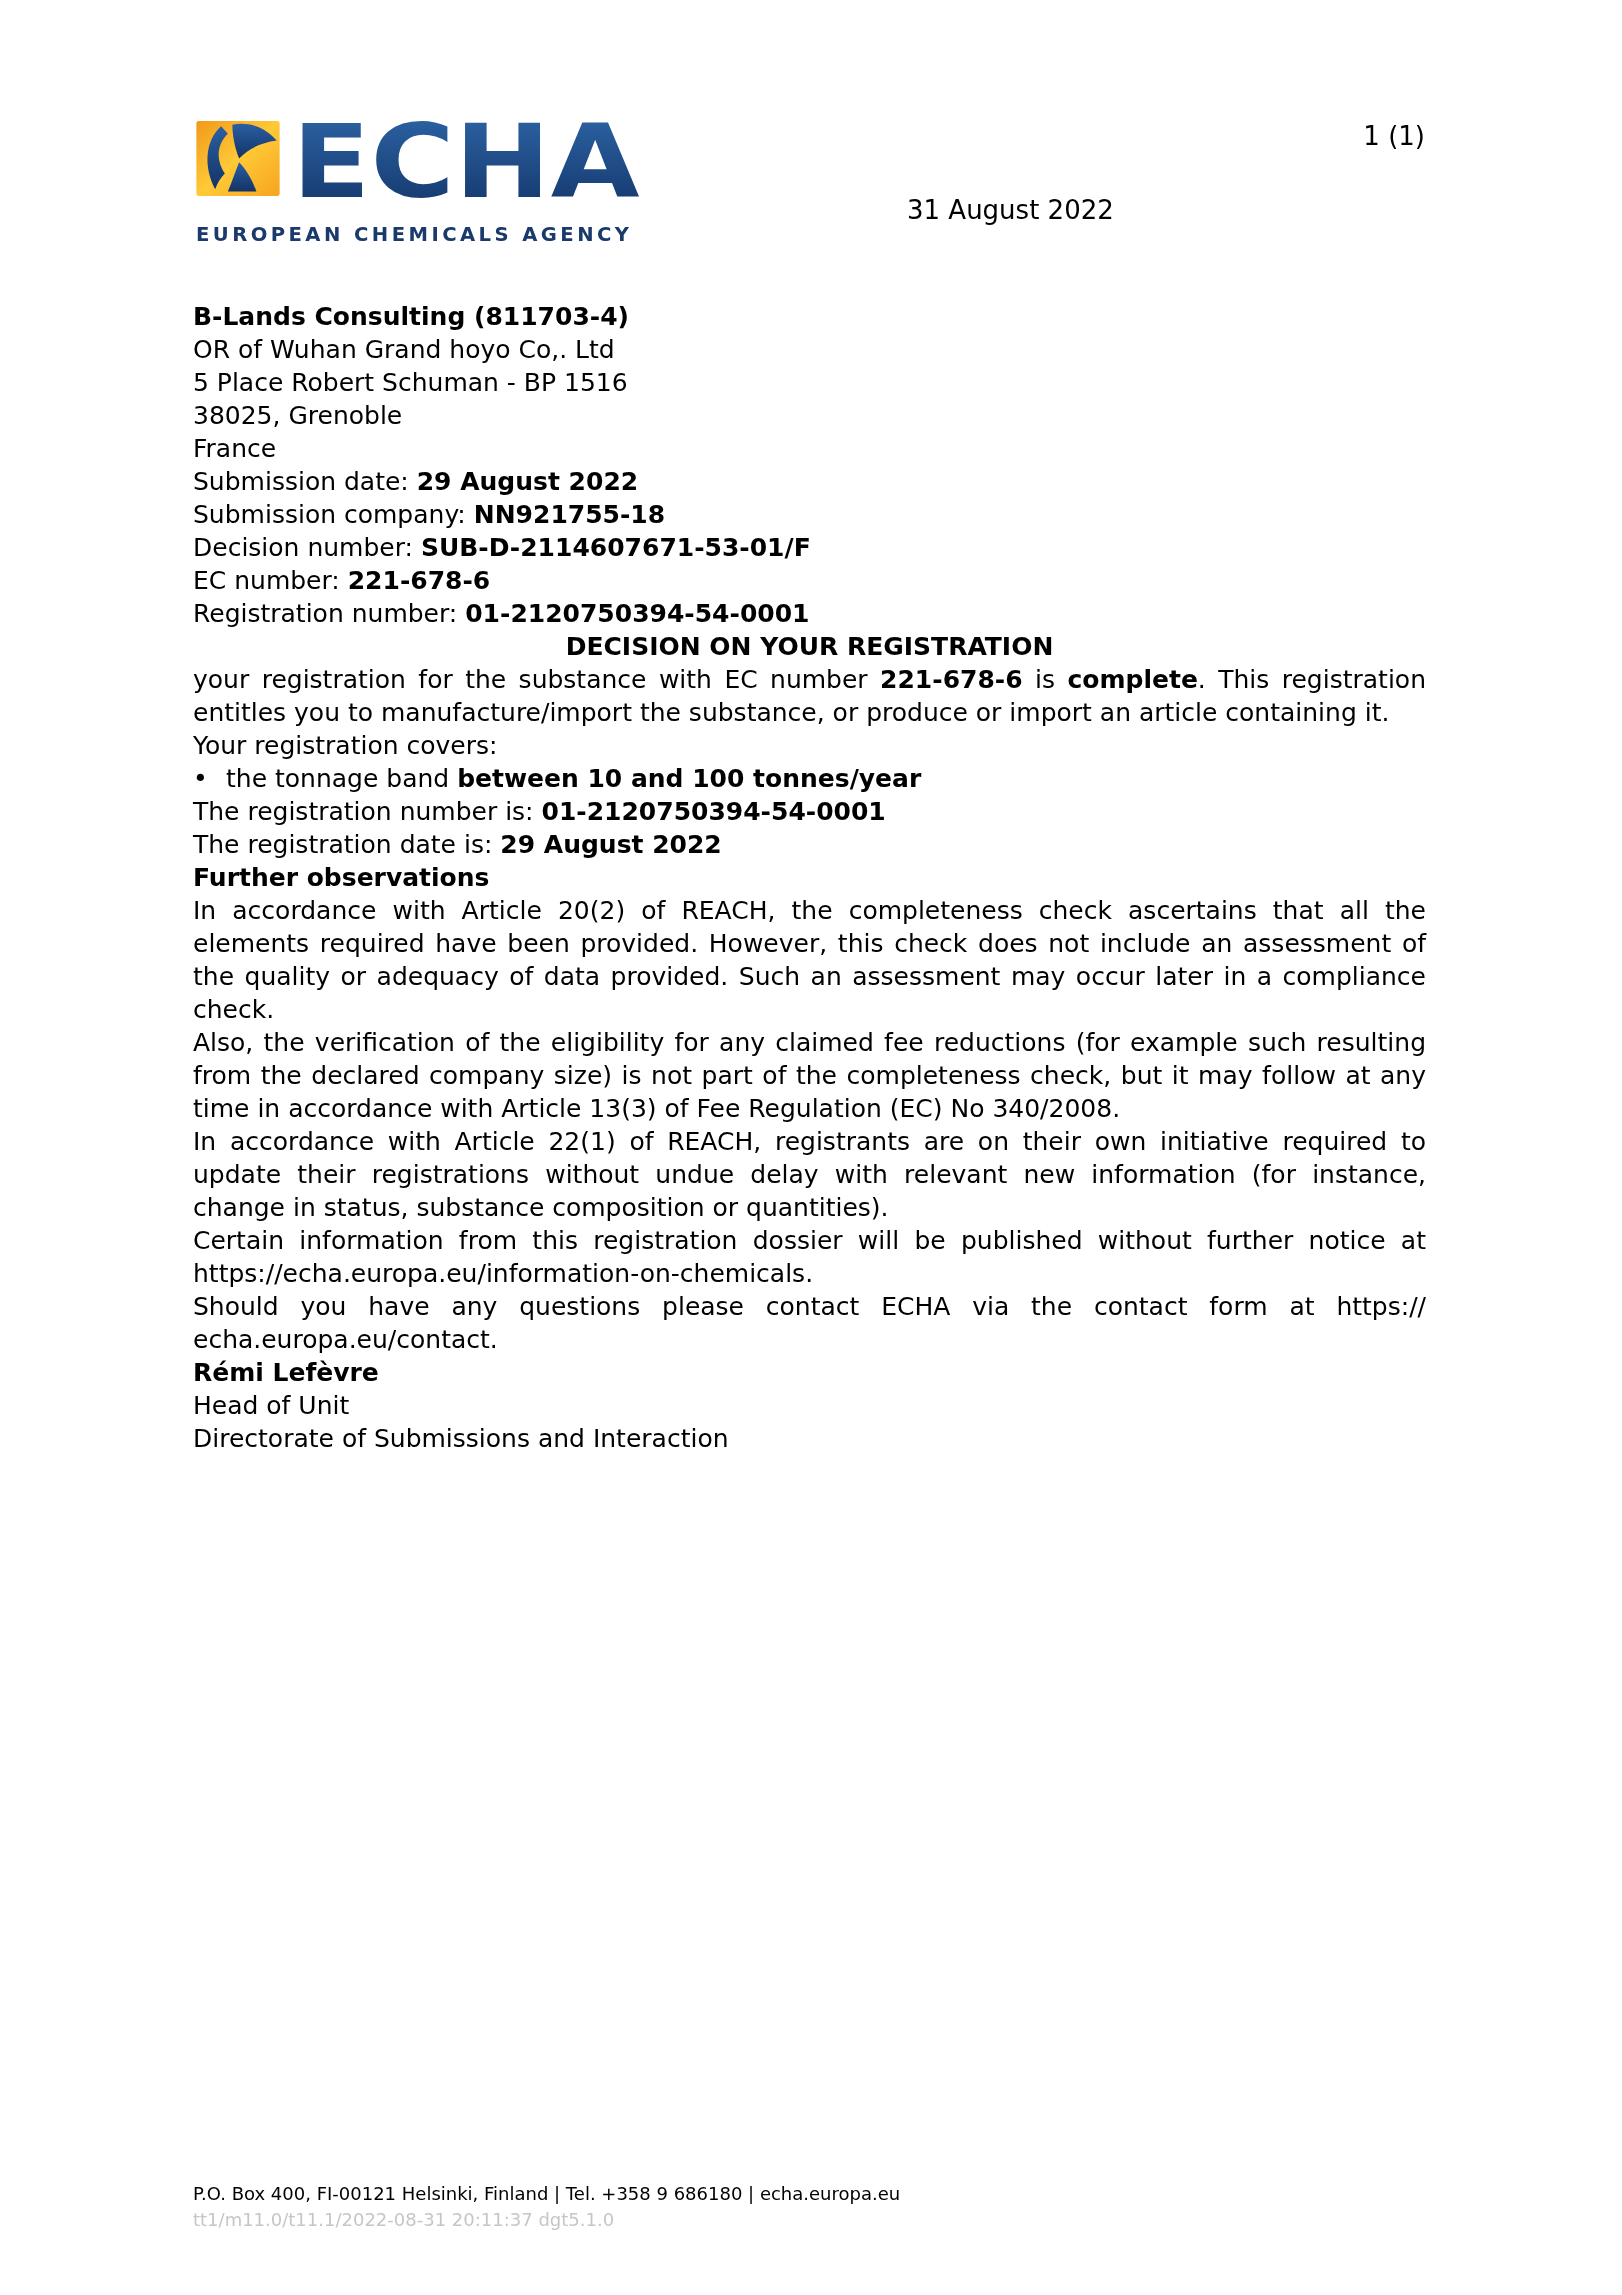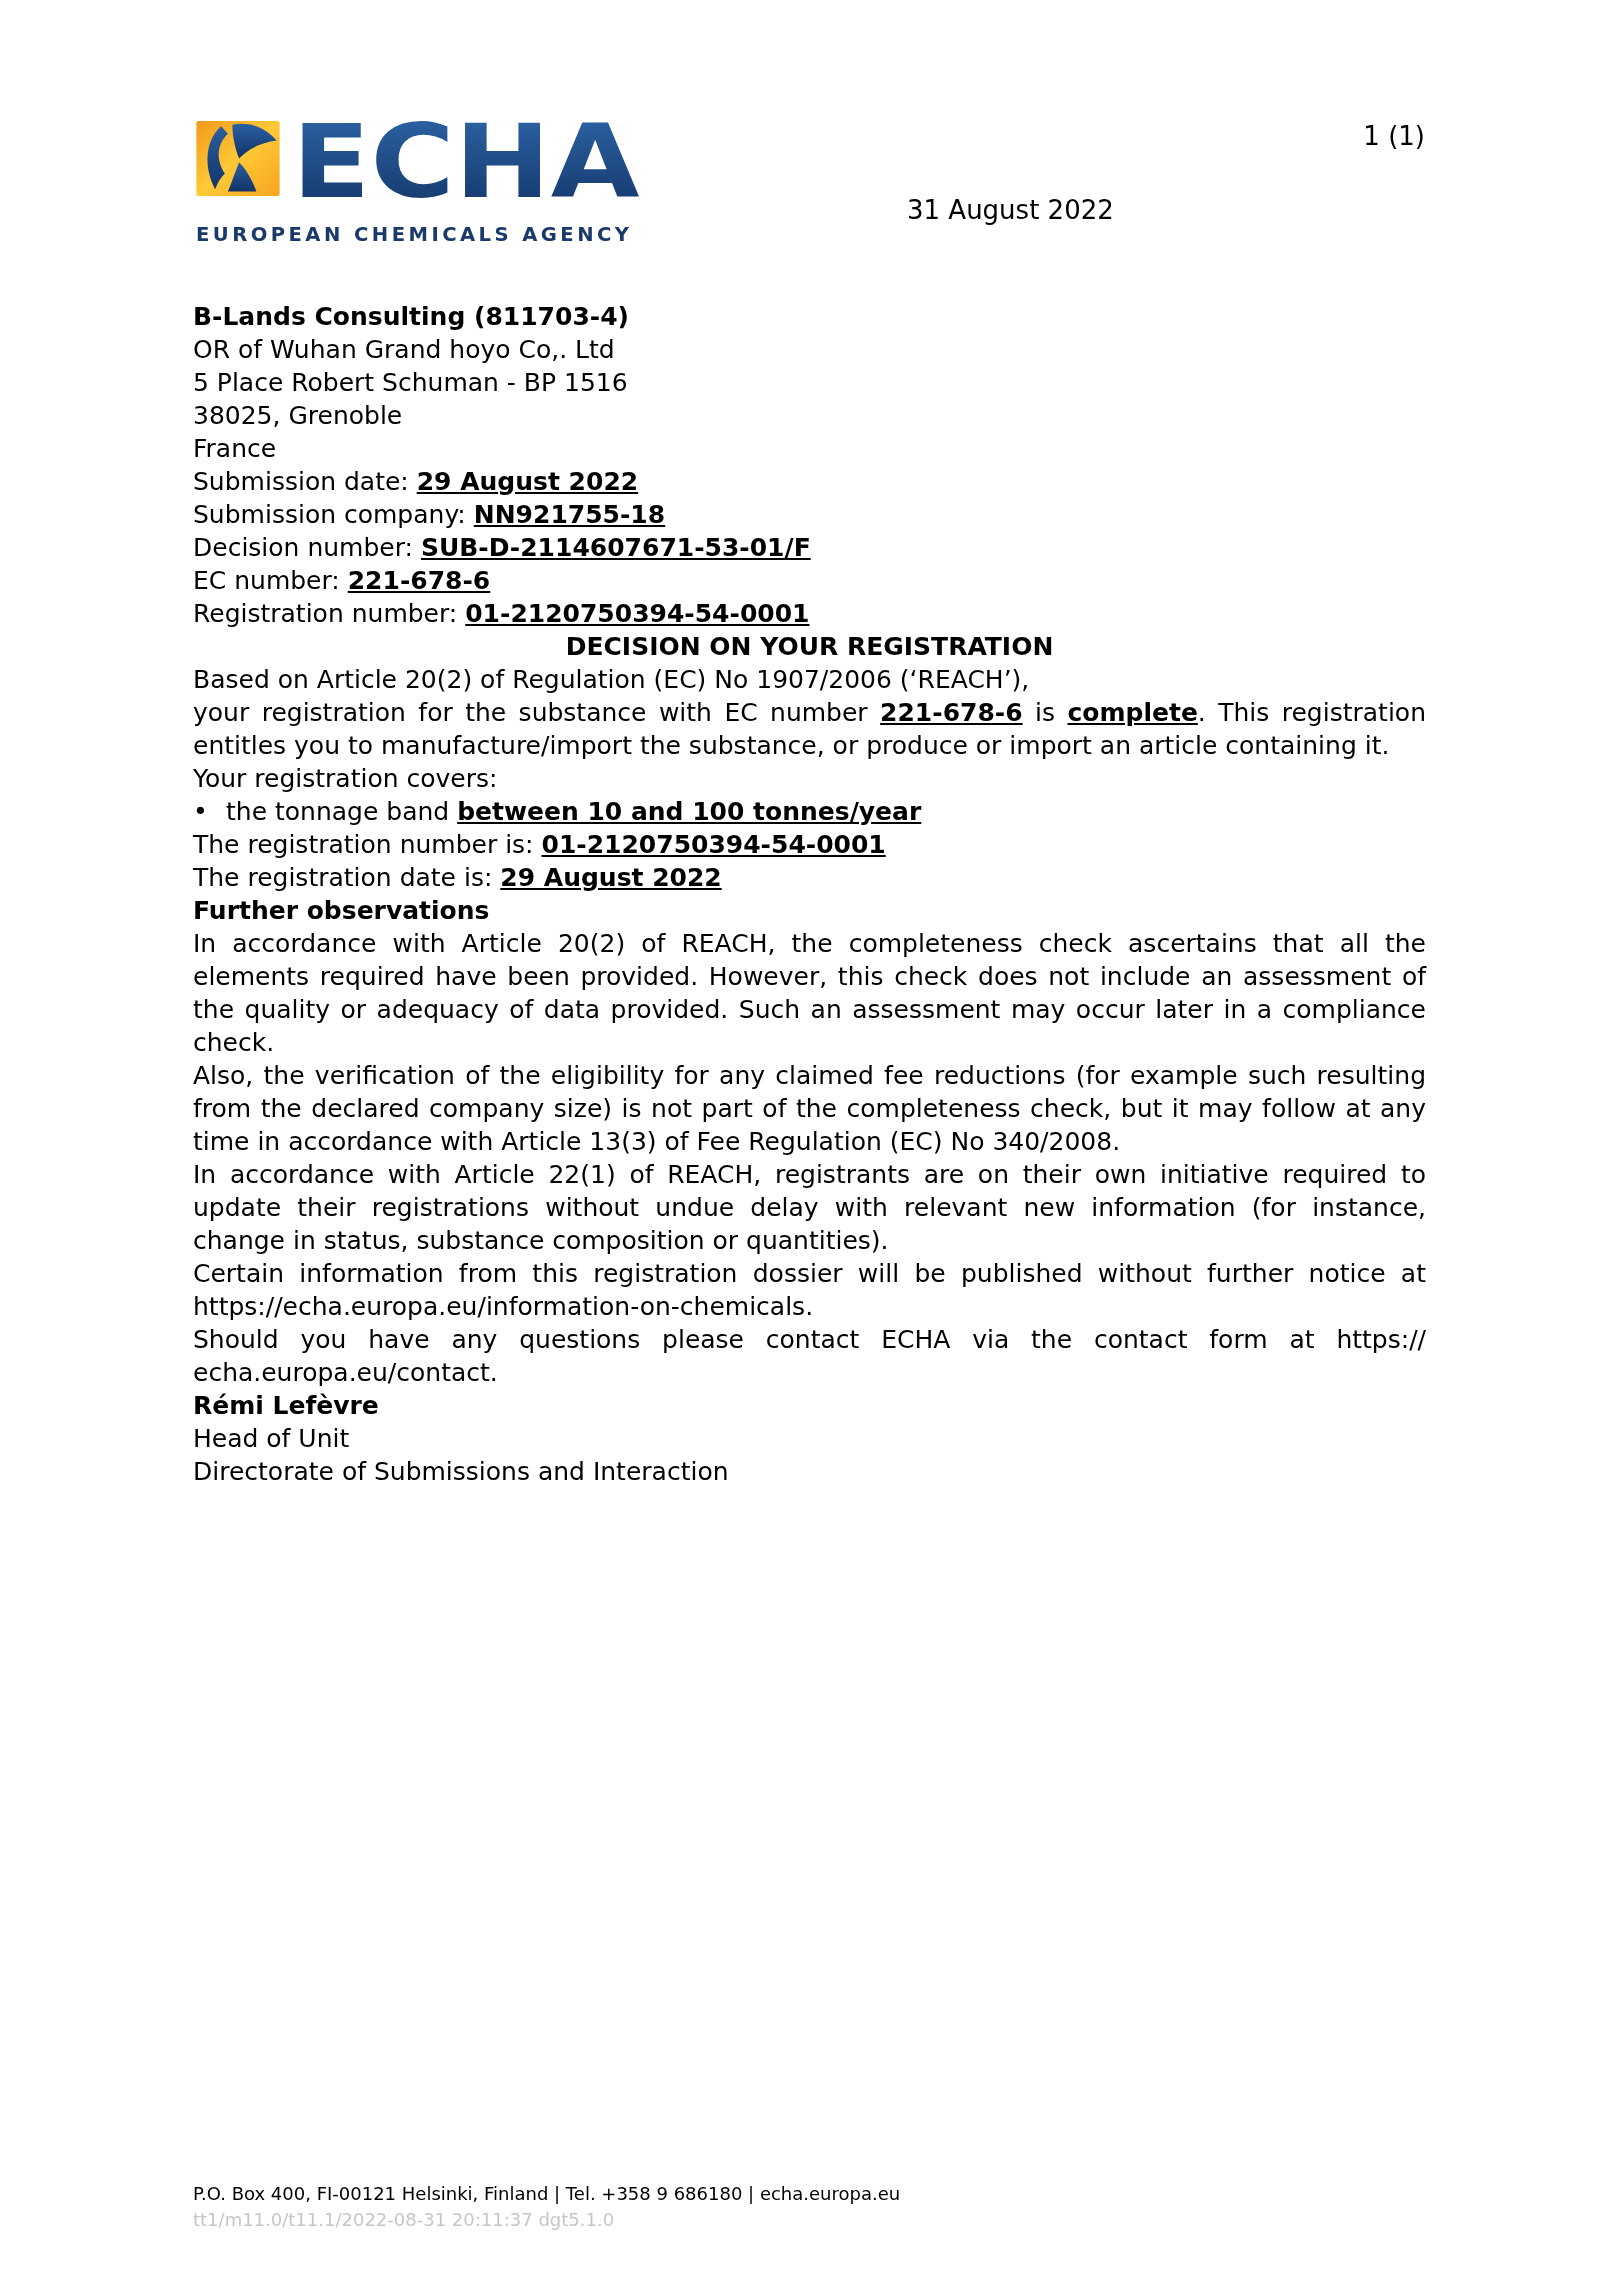--- a/index.html
+++ b/index.html
@@ -30,21 +30,21 @@
     margin-top:19.6px;
     font-size:19.6px; font-weight:bold; letter-spacing:0.175em;
     color:#1a3a6b; white-space:nowrap;
   }
   
   .body-col{
     position:absolute; left:193px; top:300px; width:1233px;
     font-size:25px; line-height:33px;
   }
   .body-col > div, .body-col > p{margin:0;}
-  .b{font-weight:bold;text-decoration:underline;}
+  .b{font-weight:bold;}
   .recipient-name{font-weight:bold;}
   .details{margin-top:27px;}
   .heading{font-weight:bold; margin-top:86px;text-align:center;}
   .based-on{margin-top:29px;}
   .para{text-align:justify; margin-top:26px;}
   .covers{margin-top:27px;}
   .bullet-line{margin-top:25px; display:flex;}
   .bullet-glyph{width:33px; flex:0 0 33px;}
   .plain-line{margin-top:26.4px;}
   .further{font-weight:bold; margin-top:27px;}
@@ -114,21 +114,20 @@
     <div class="details">
       <div><span>Submission date:</span> <span class="b">29 August 2022</span></div>
       <div><span>Submission company:</span> <span class="b">NN921755-18</span></div>
       <div><span>Decision number:</span> <span class="b">SUB-D-2114607671-53-01/F</span></div>
       <div><span>EC number:</span> <span class="b">221-678-6</span></div>
       <div><span>Registration number:</span> <span class="b">01-2120750394-54-0001</span></div>
     </div>
 
     <div class="heading">DECISION ON YOUR REGISTRATION</div>
 
-    <div class="based-on">Based on Article 20(2) of Regulation (EC) No 1907/2006 (‘REACH’),</div>
 
     <p class="para"><span>your registration for the substance with EC number </span><span class="b">221-678-6</span><span> is </span><span class="b">complete</span><span>. This registration entitles you to manufacture/import the substance, or produce or import an article containing it.</span></p>
 
     <div class="covers">Your registration covers:</div>
 
     <div class="bullet-line">
       <span class="bullet-glyph">•</span>
       <span><span>the tonnage band </span><span class="b">between 10 and 100 tonnes/year</span></span>
     </div>
 

